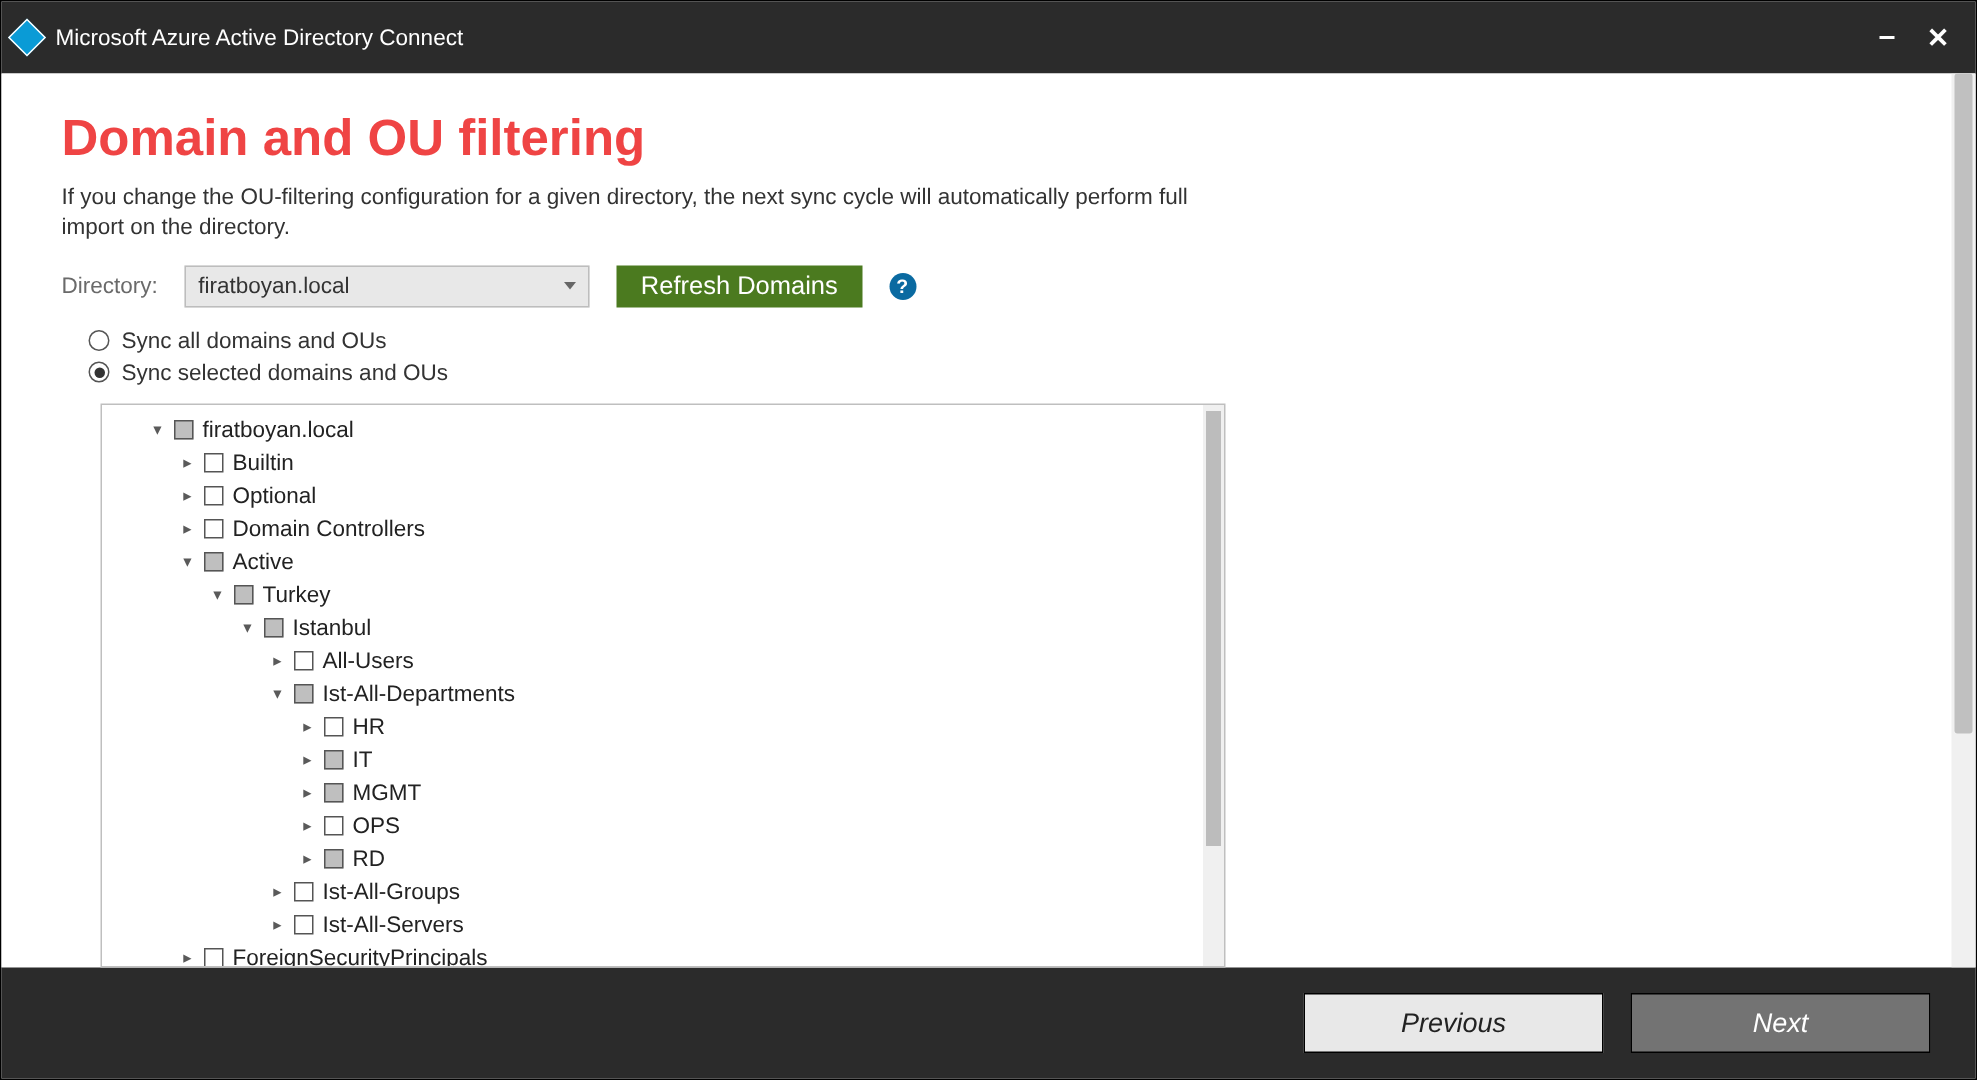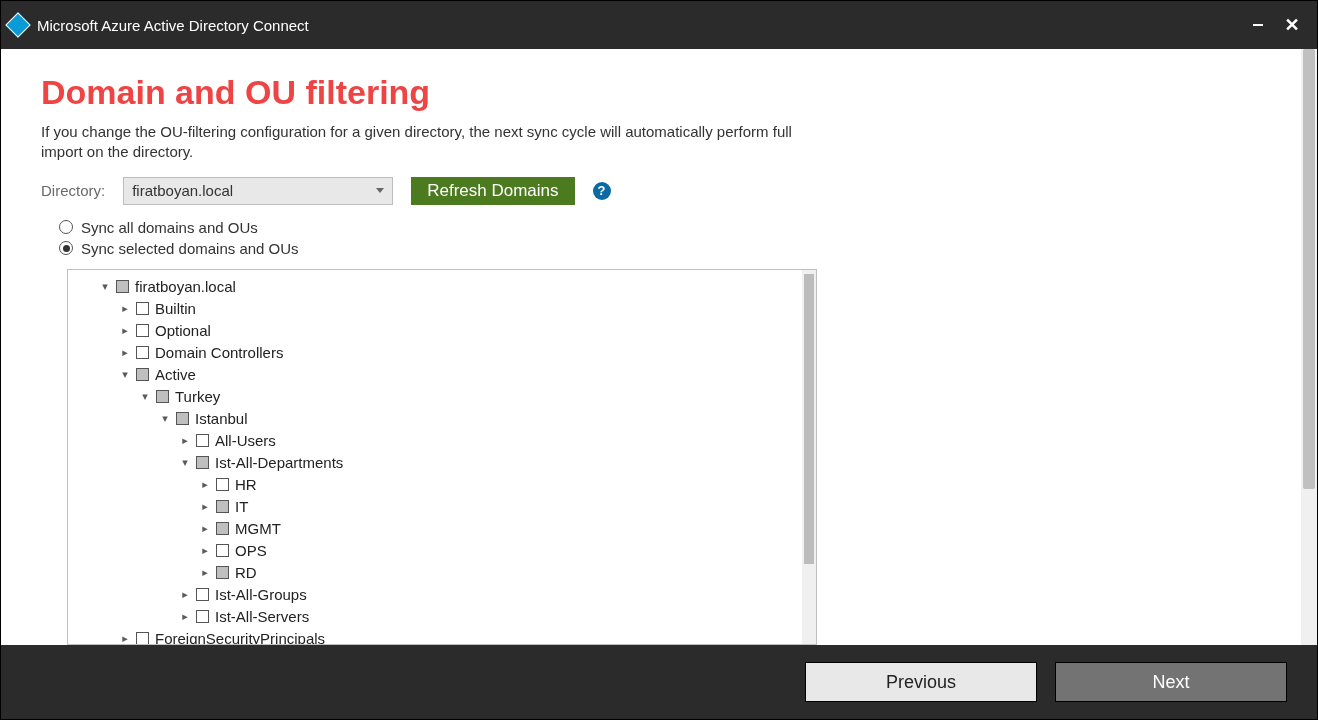--- a/index.html
+++ b/index.html
@@ -44,21 +44,21 @@
   .chk { width: 13px; height: 13px; border: 1px solid #555; display: inline-block; }
   .chk.tri { background: #bfbfbf; }
   .ind-0 { padding-left: 22px; }
   .ind-1 { padding-left: 42px; }
   .ind-2 { padding-left: 62px; }
   .ind-3 { padding-left: 82px; }
   .ind-4 { padding-left: 102px; }
   .ind-5 { padding-left: 122px; }
   
   .footer { height: 74px; background: #2b2b2b; display: flex; align-items: center; justify-content: flex-end; padding: 0 30px; gap: 18px; }
-  .ftr-btn { width: 232px; height: 40px; font-size: 18px; border: 1px solid #000; display: flex; align-items: center; justify-content: center; cursor: pointer; }
+  .ftr-btn { width: 200px; height: 40px; font-size: 18px; border: 1px solid #000; display: flex; align-items: center; justify-content: center; cursor: pointer; font-style: italic; }
   .btn-prev { background: #e8e8e8; color: #222; }
   .btn-next { background: #737373; color: #fff; }
 </style>
 </head>
 <body>
 
 <div class="window">
 
   <div class="titlebar">
     <span class="app-icon"></span>

